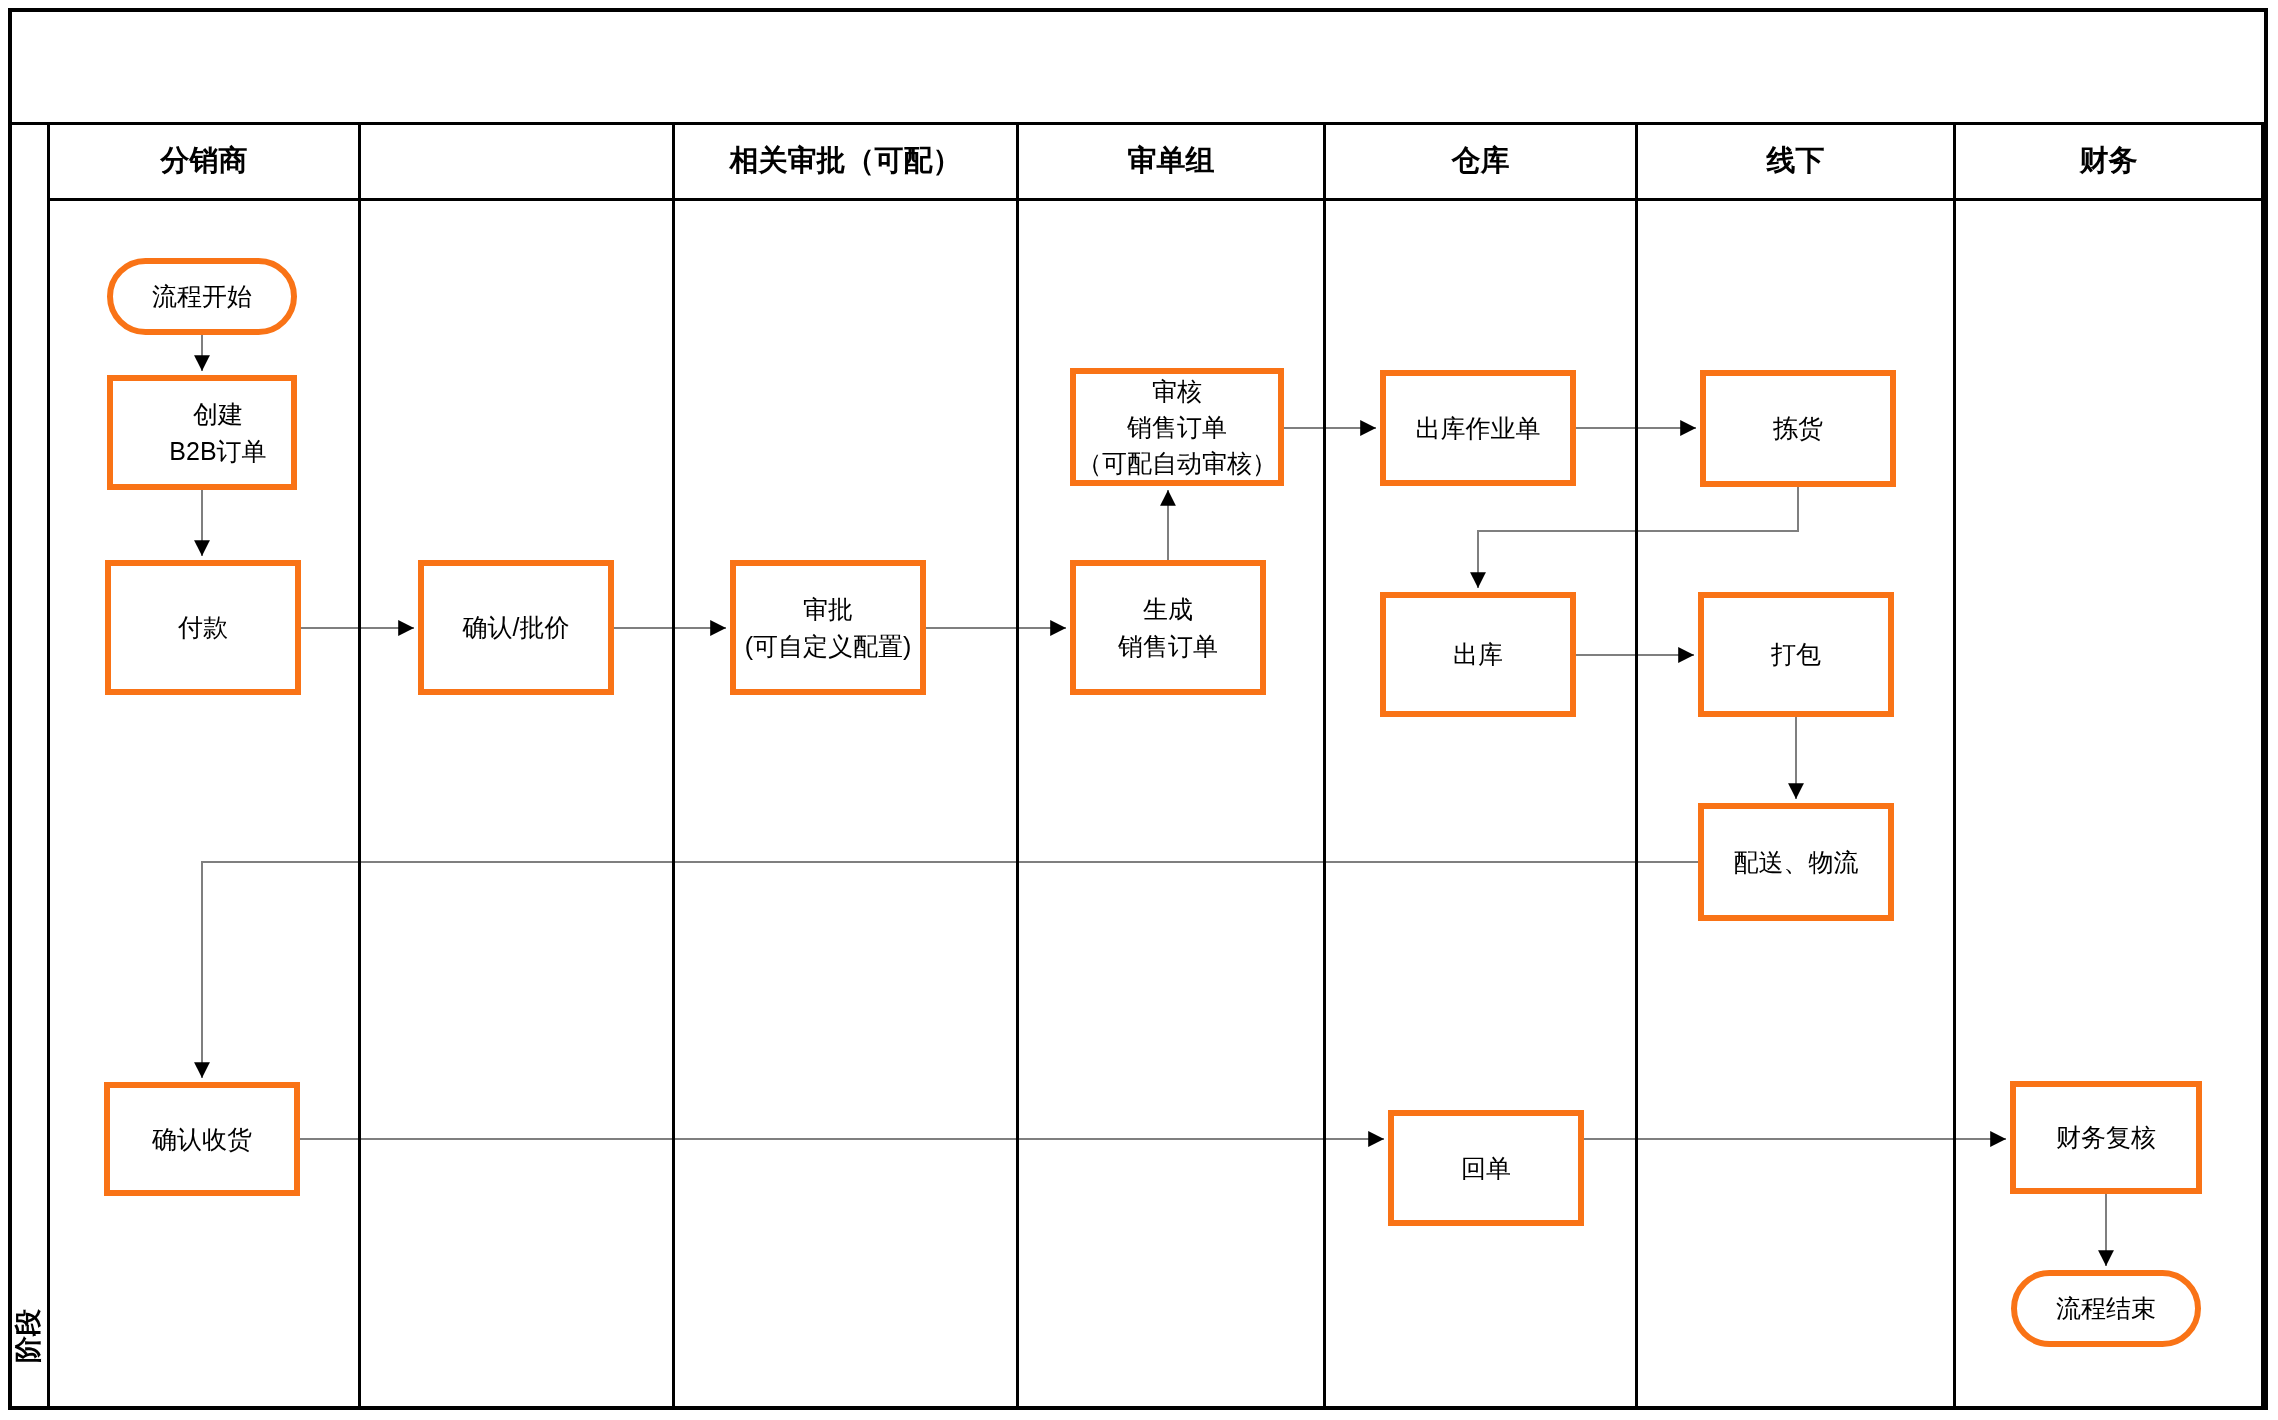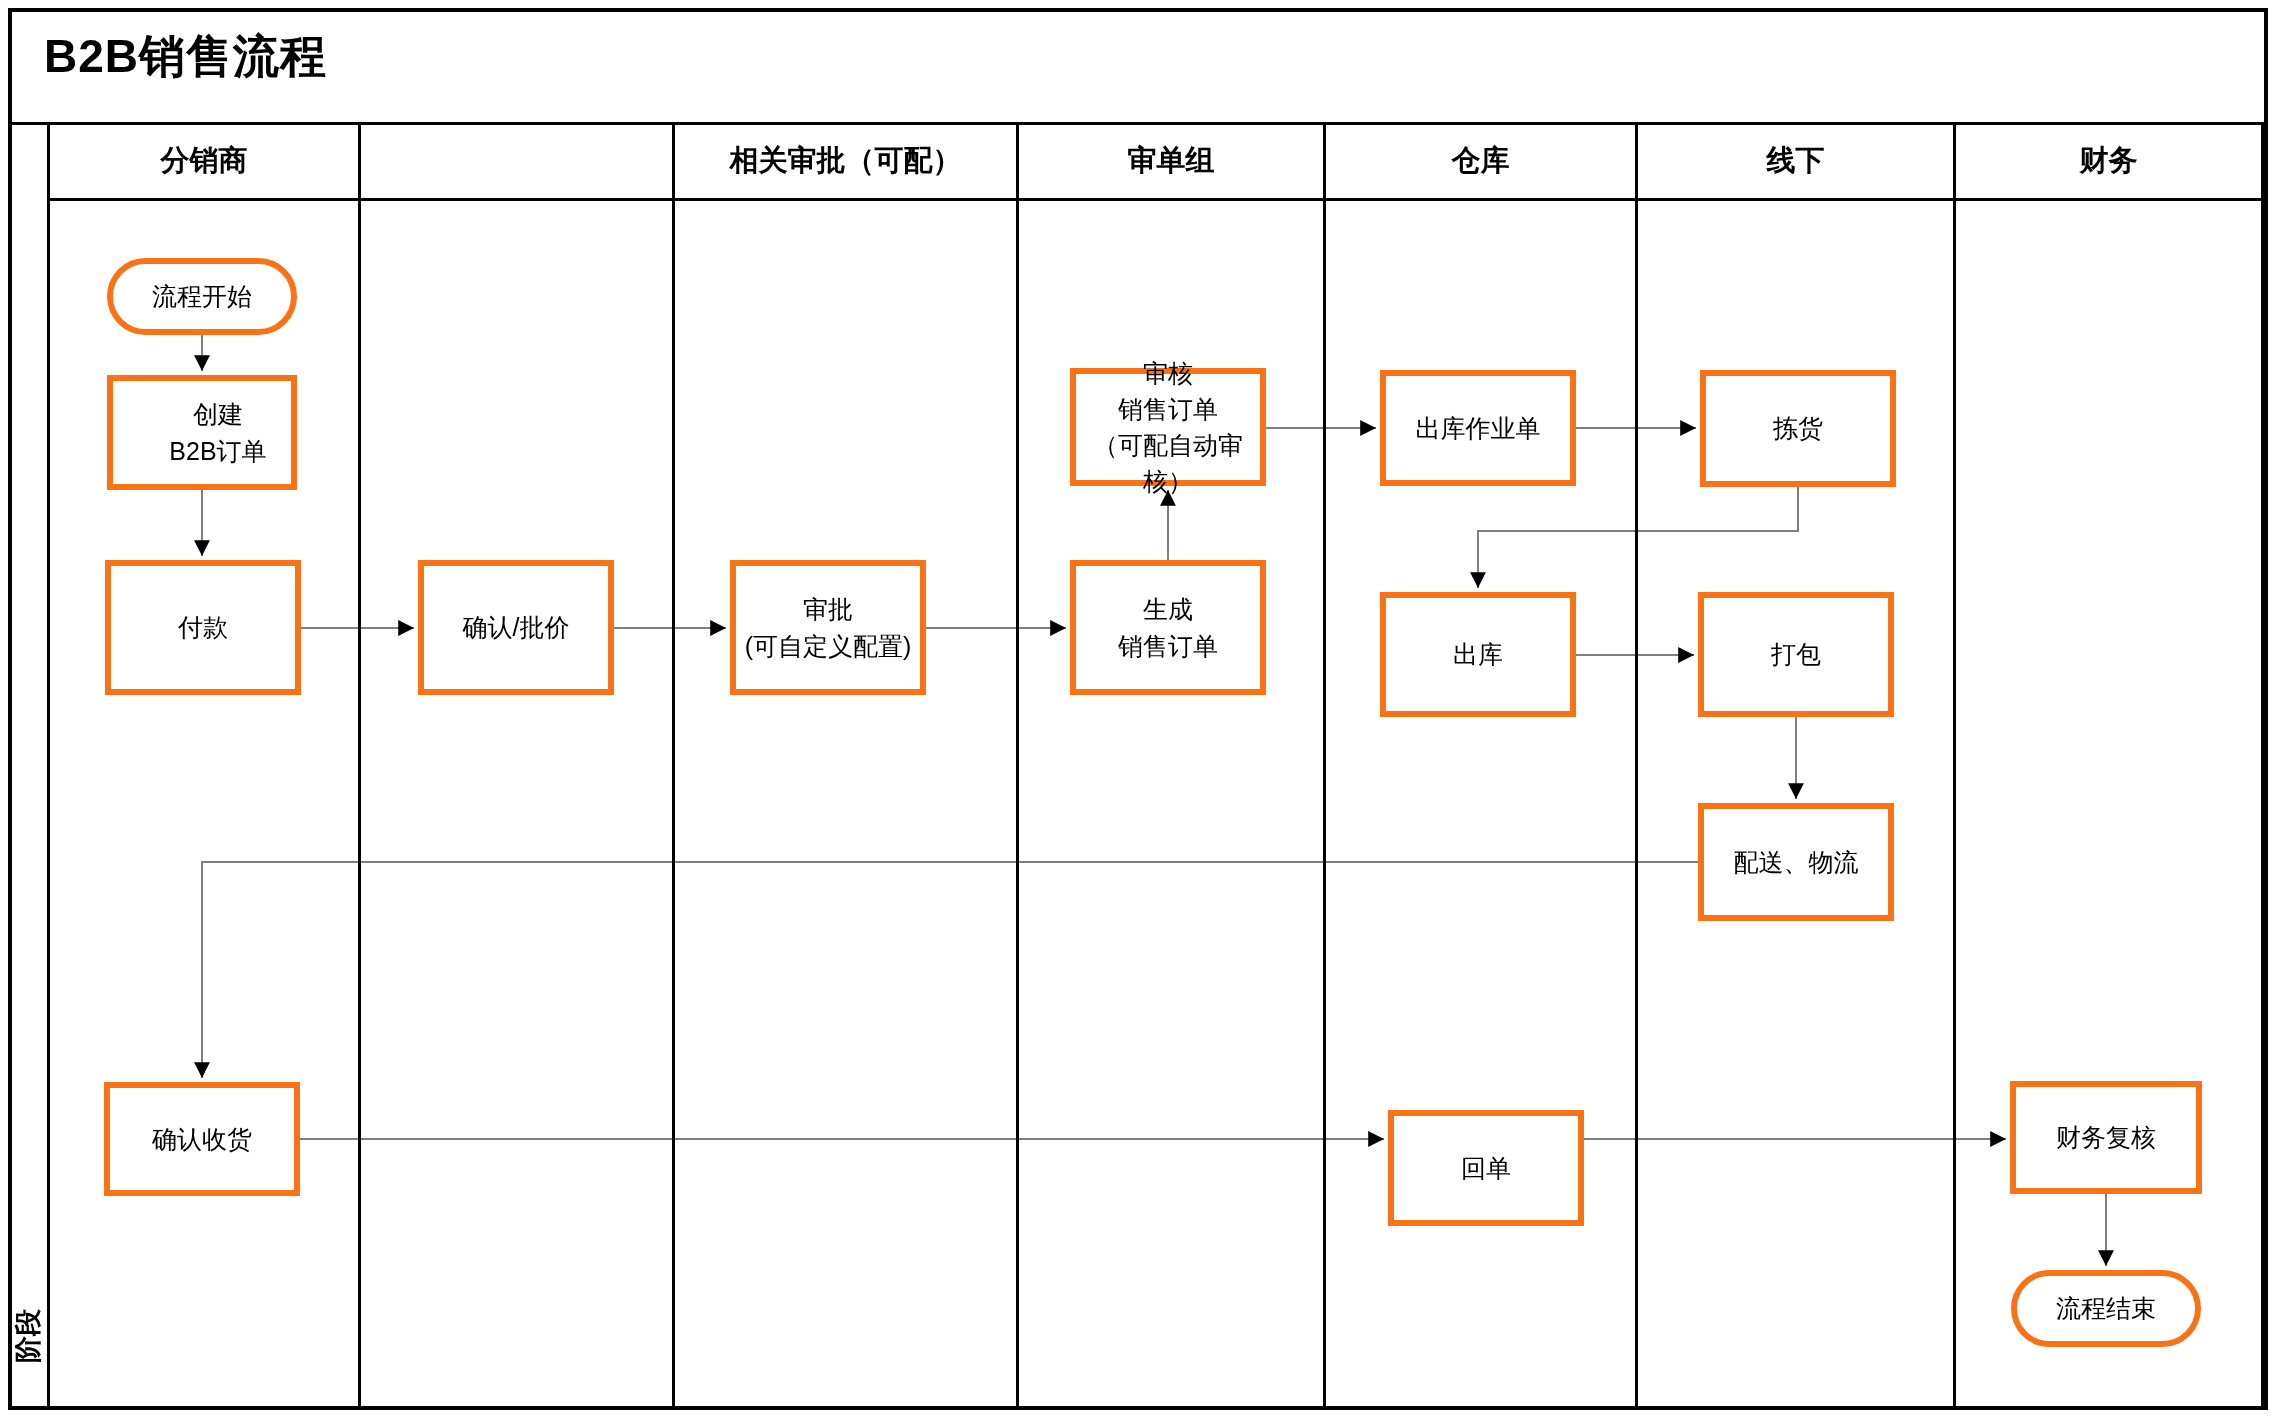--- a/index.html
+++ b/index.html
@@ -79,21 +79,20 @@
 
   <div class="vline" style="left:47px;top:122px;width:3px;height:1286px;"></div>
   <div class="vline" style="left:358px;top:122px;width:3px;height:1286px;"></div>
   <div class="vline" style="left:672px;top:122px;width:3px;height:1286px;"></div>
   <div class="vline" style="left:1016px;top:122px;width:3px;height:1286px;"></div>
   <div class="vline" style="left:1323px;top:122px;width:3px;height:1286px;"></div>
   <div class="vline" style="left:1635px;top:122px;width:3px;height:1286px;"></div>
   <div class="vline" style="left:1953px;top:122px;width:3px;height:1286px;"></div>
   <div class="vline" style="left:2261px;top:122px;width:3px;height:1286px;"></div>
 
-  <div class="title">B2B销售流程</div>
 
   <div class="lane-header" style="left:50px;width:308px;">分销商</div>
   <div class="lane-header" style="left:675px;width:341px;">相关审批（可配）</div>
   <div class="lane-header" style="left:1019px;width:304px;">审单组</div>
   <div class="lane-header" style="left:1326px;width:309px;">仓库</div>
   <div class="lane-header" style="left:1638px;width:315px;">线下</div>
   <div class="lane-header" style="left:1956px;width:305px;">财务</div>
 
   <div class="stage">
     <span>阶段</span>
@@ -101,21 +100,21 @@
 
   <div class="node terminator" style="left:107px;top:258px;width:190px;height:77px;">流程开始</div>
   <div class="node" style="left:107px;top:375px;width:190px;height:115px;padding-left:32px;">创建
 B2B订单</div>
   <div class="node" style="left:105px;top:560px;width:196px;height:135px;">付款</div>
   <div class="node" style="left:418px;top:560px;width:196px;height:135px;">确认/批价</div>
   <div class="node" style="left:730px;top:560px;width:196px;height:135px;">审批
 (可自定义配置)</div>
   <div class="node" style="left:1070px;top:560px;width:196px;height:135px;">生成
 销售订单</div>
-  <div class="node" style="left:1070px;top:368px;width:196px;height:118px;">审核
+  <div class="node" style="left:1070px;top:368px;width:214px;height:118px;">审核
 销售订单
 （可配自动审核）</div>
   <div class="node" style="left:1380px;top:370px;width:196px;height:116px;">出库作业单</div>
   <div class="node" style="left:1700px;top:370px;width:196px;height:117px;">拣货</div>
   <div class="node" style="left:1380px;top:592px;width:196px;height:125px;">出库</div>
   <div class="node" style="left:1698px;top:592px;width:196px;height:125px;">打包</div>
   <div class="node" style="left:1698px;top:803px;width:196px;height:118px;">配送、物流</div>
   <div class="node" style="left:104px;top:1082px;width:196px;height:114px;">确认收货</div>
   <div class="node" style="left:1388px;top:1081px;width:196px;height:116px;margin-top:29px;">回单</div>
   <div class="node" style="left:2010px;top:1081px;width:192px;height:113px;">财务复核</div>

